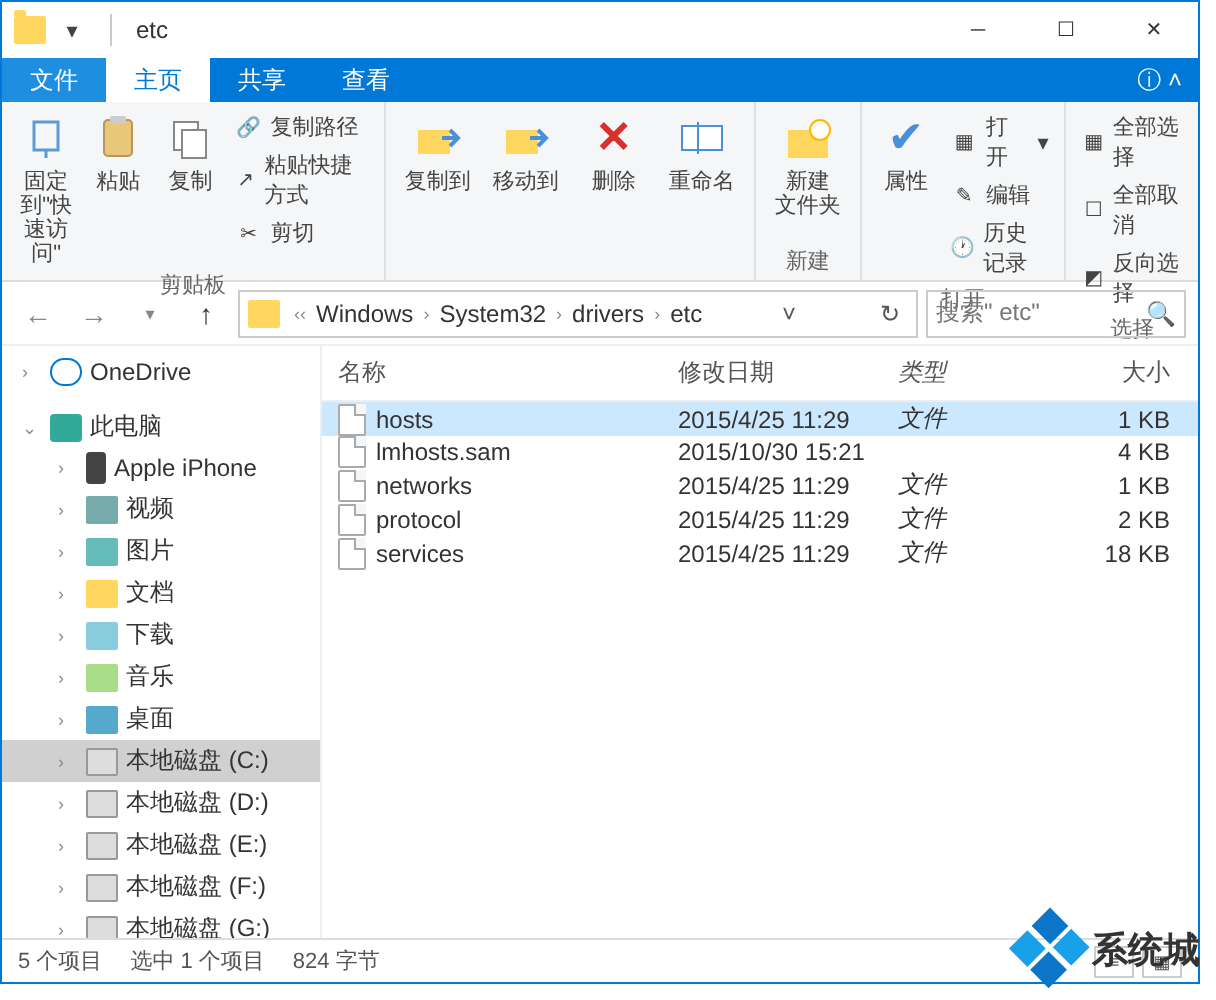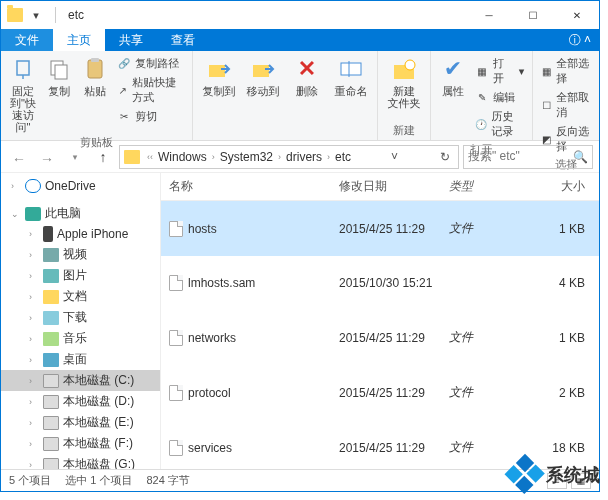--- a/index.html
+++ b/index.html
@@ -62,21 +62,21 @@
 
 .filelist { flex: 1; display: flex; flex-direction: column; }
 .colhead { display: flex; font-size: 12px; color: #555; border-bottom: 1px solid #eee; }
 .colhead > div { padding: 5px 8px; }
 .col-name { flex: 0 0 170px; }
 .col-date { flex: 0 0 110px; }
 .col-type { flex: 0 0 70px; font-style: italic; }
 .col-size { flex: 1; text-align: right; padding-right: 14px !important; }
 .row { display: flex; font-size: 12px; color: #333; align-items: center; }
 .row.selected { background: #cce8ff; }
-.row > div { padding: 19px 8px; }
+.row > div { padding: 0 8px; }
 .row .col-name { display: flex; align-items: center; gap: 5px; }
 .file-ico { width: 14px; height: 16px; background: #fff; border: 1px solid #aaa; border-radius: 1px; position: relative; flex-shrink: 0; }
 .file-ico::after { content: ""; position: absolute; top: -1px; right: -1px; width: 5px; height: 5px; background: #f5f6f7; border-left: 1px solid #aaa; border-bottom: 1px solid #aaa; }
 
 
 .statusbar { height: 22px; border-top: 1px solid #ddd; display: flex; align-items: center; font-size: 11px; color: #555; padding: 0 8px; gap: 14px; }
 .statusbar .viewbtns { margin-left: auto; display: flex; gap: 4px; }
 .viewbtn { width: 20px; height: 16px; border: 1px solid #ccc; display: flex; align-items: center; justify-content: center; font-size: 9px; }
 
 
@@ -121,34 +121,34 @@
               <svg width="24" height="24">
                 <rect x="6" y="4" width="12" height="14" fill="none" stroke="#5a9bd5" stroke-width="1.5"></rect>
                 <path d="M12 18 L12 22" stroke="#5a9bd5" stroke-width="1.5"></path>
               </svg>
             </div>
           <span>固定到"快速访问"</span>
         </div>
         <div class="rbtn-big">
           <div class="ico">
               <svg width="24" height="24">
+                <rect x="5" y="3" width="14" height="18" rx="2" fill="#e8c67a" stroke="#b8965a"></rect>
+                <rect x="8" y="1" width="8" height="4" rx="1" fill="#ccc"></rect>
+              </svg>
+            </div>
+          <span>粘贴</span>
+        </div>
+        <div class="rbtn-big">
+          <div class="ico">
+              <svg width="24" height="24">
                 <rect x="4" y="4" width="12" height="14" fill="#fff" stroke="#888"></rect>
                 <rect x="8" y="8" width="12" height="14" fill="#fff" stroke="#888"></rect>
               </svg>
             </div>
           <span>复制</span>
-        </div>
-        <div class="rbtn-big">
-          <div class="ico">
-              <svg width="24" height="24">
-                <rect x="5" y="3" width="14" height="18" rx="2" fill="#e8c67a" stroke="#b8965a"></rect>
-                <rect x="8" y="1" width="8" height="4" rx="1" fill="#ccc"></rect>
-              </svg>
-            </div>
-          <span>粘贴</span>
         </div>
         <div class="rbtn-col">
           <div class="rbtn-sm">
               <span class="sico">🔗</span>
               <span>复制路径</span>
             </div>
           <div class="rbtn-sm">
               <span class="sico">↗</span>
               <span>粘贴快捷方式</span>
             </div>

